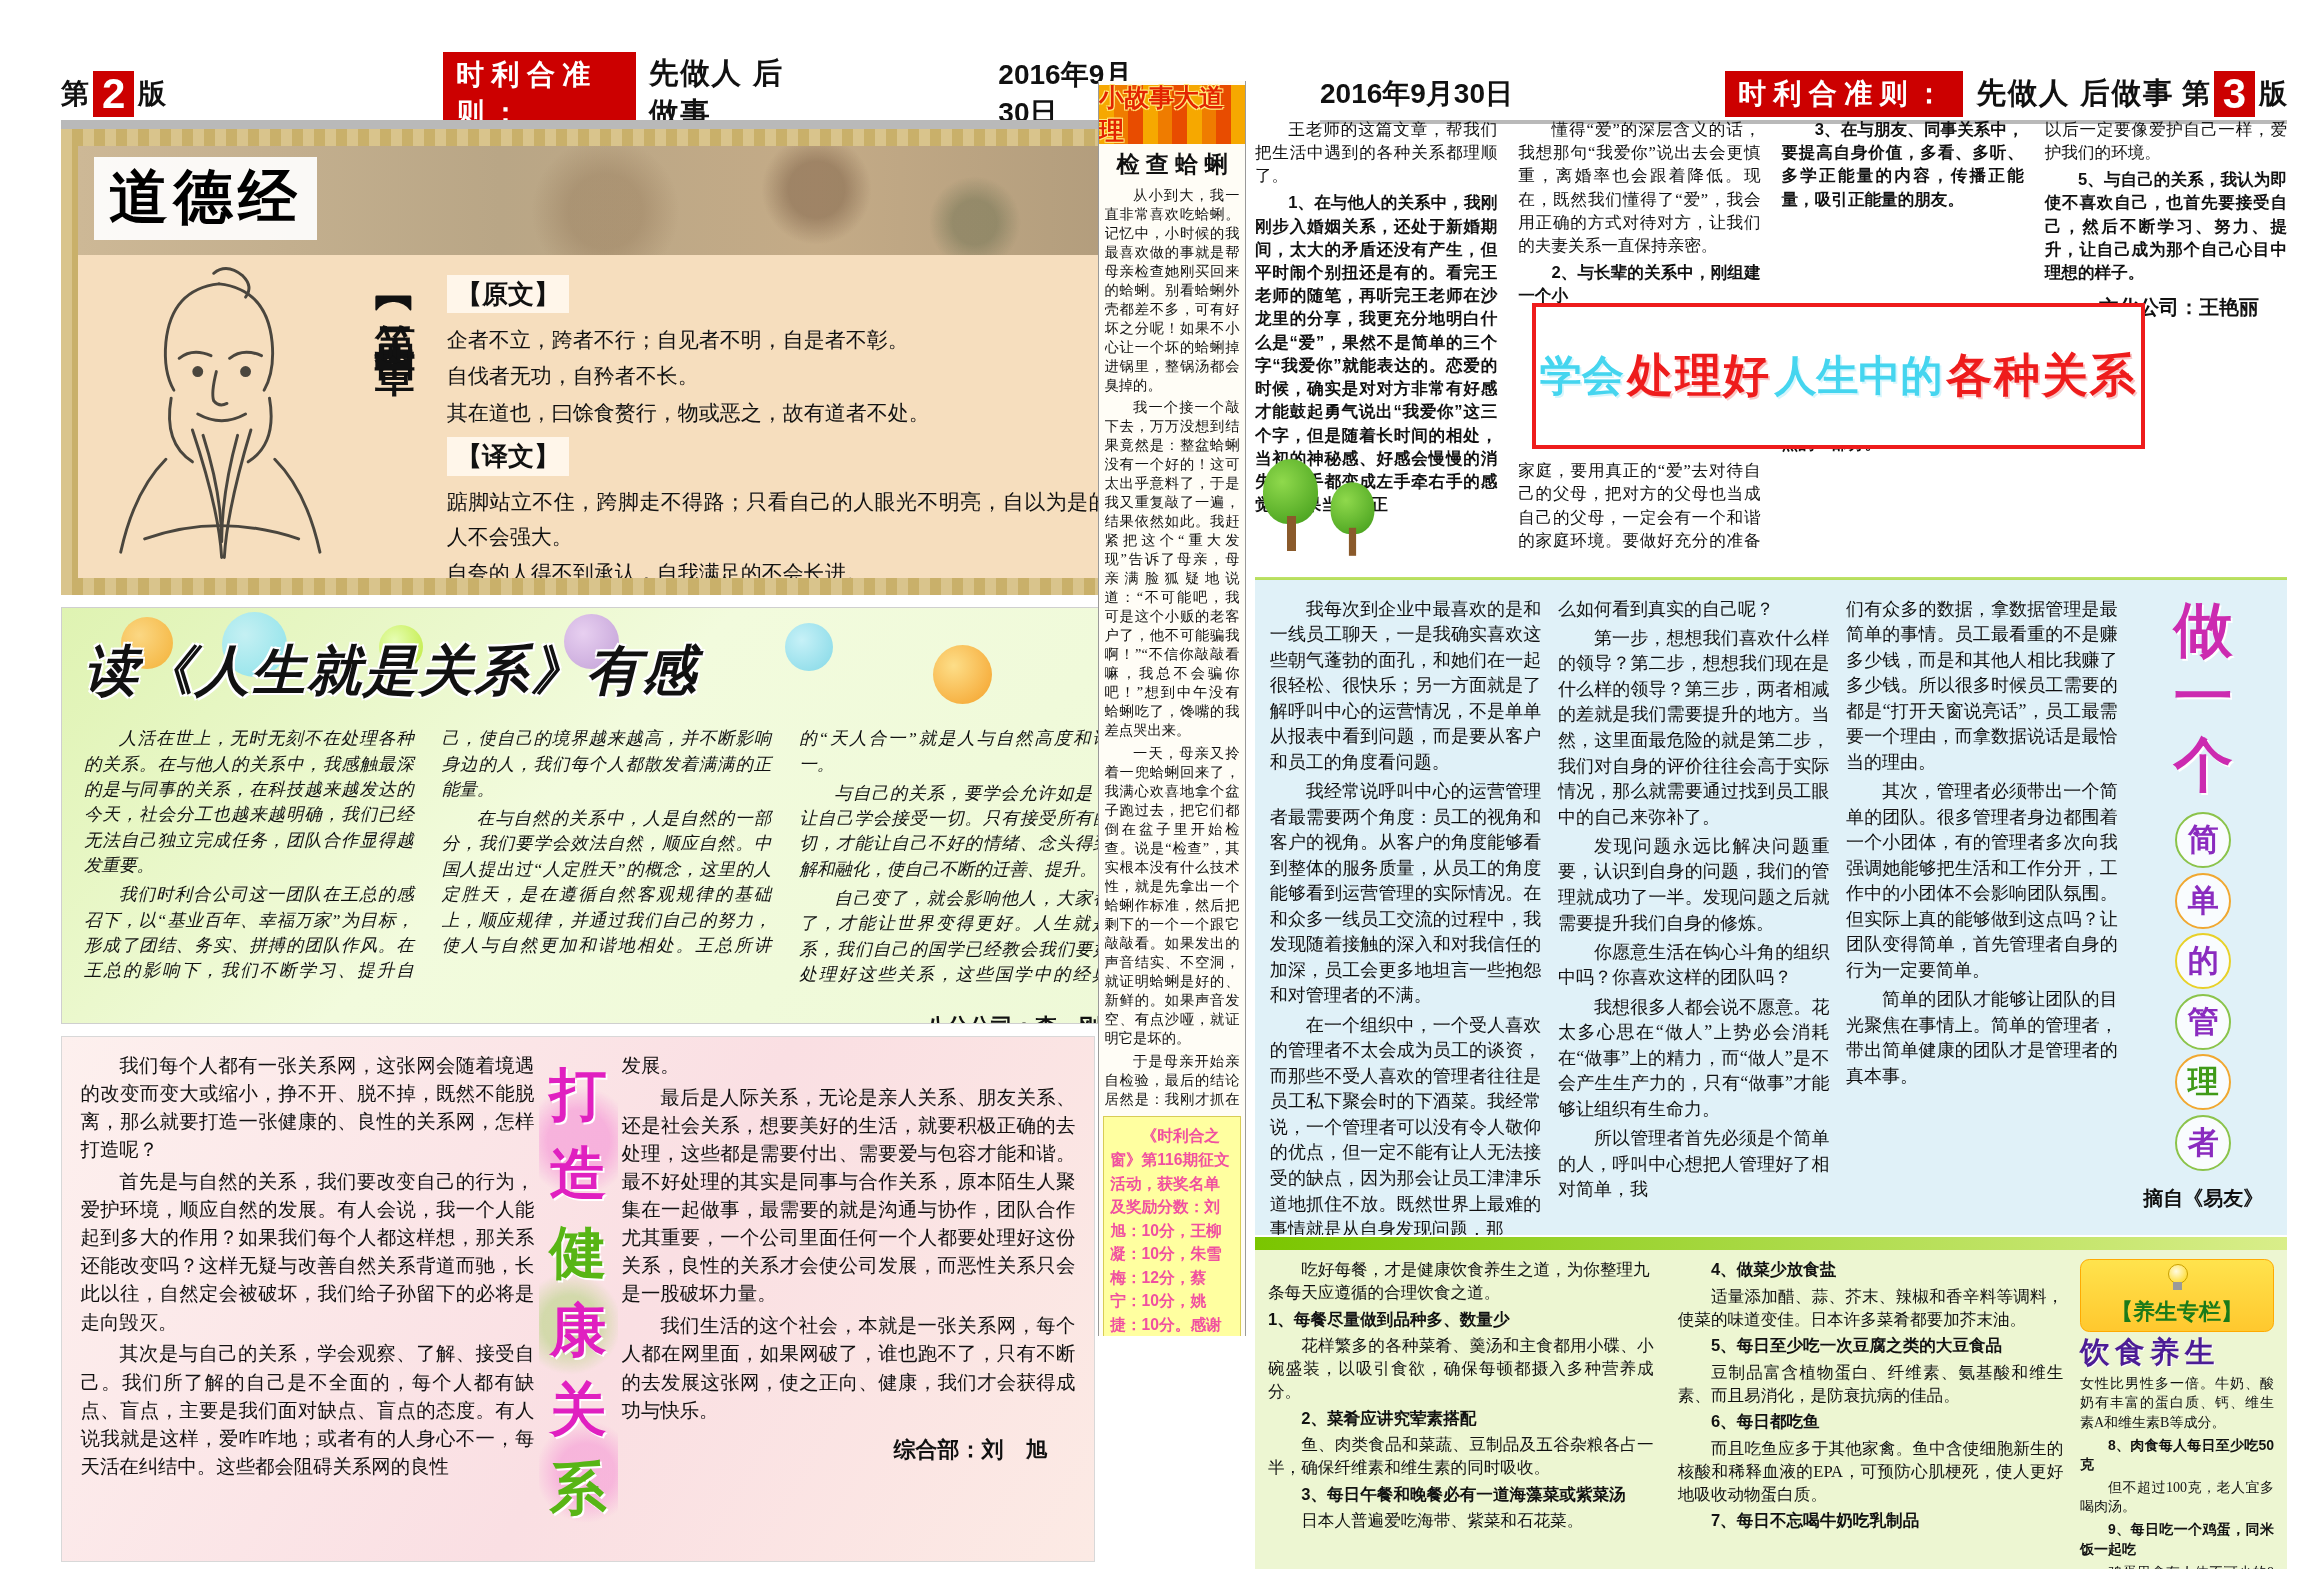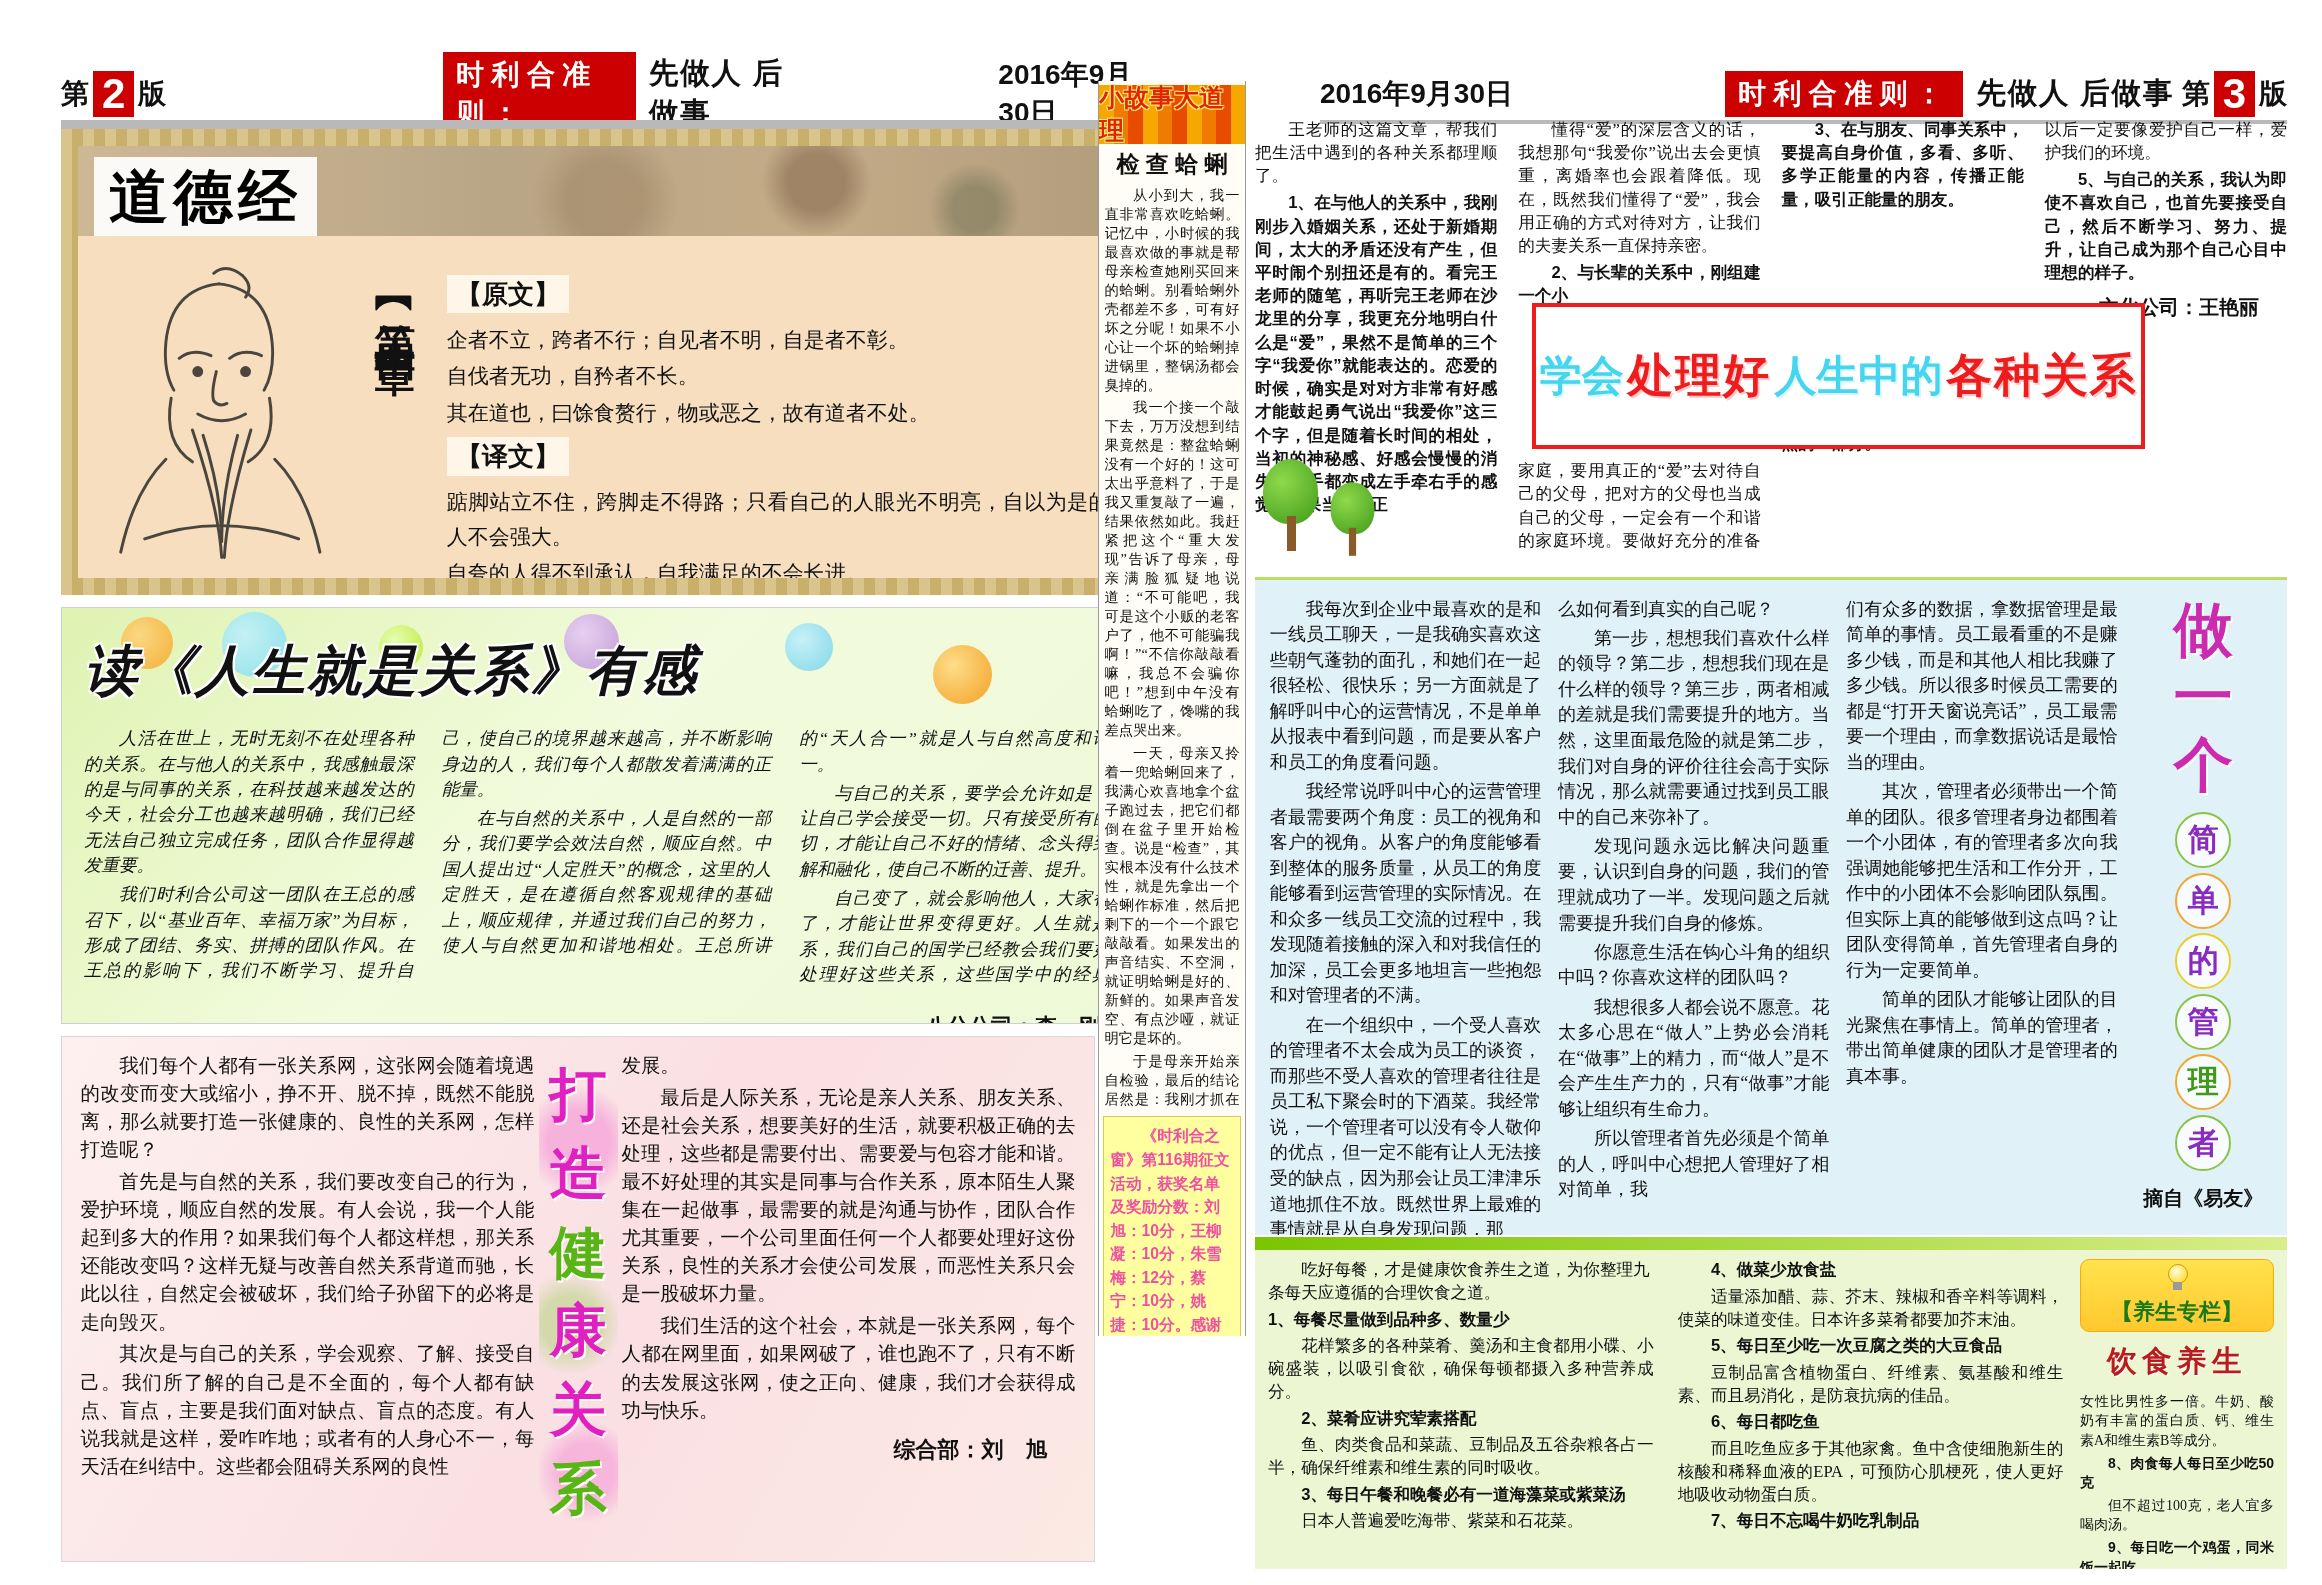--- a/index.html
+++ b/index.html
@@ -13,21 +13,21 @@
   .pgnum{background:#cc0000;color:#fff;font-size:42px;font-weight:bold;padding:0 9.2px;line-height:46px;}
   .motto-box{background:#cc0000;color:#fff;font-weight:bold;font-size:28px;padding:3.7px 13px;letter-spacing:7.4px;}
   .motto-txt{font-weight:bold;font-size:29.5px;margin-left:13px;letter-spacing:1.8px;}
   .hdr-date{font-weight:bold;font-size:28px;}
   .grey-rule{position:absolute;height:9.2px;background:#b9b9b9;}
   
   .ddj{position:absolute;left:61px;top:129px;width:1089px;height:466px;
        background:repeating-linear-gradient(90deg,#d9c48c 0 11px,#c9b06a 11px 22px);
        padding:16.6px;box-sizing:border-box;}
   .ddj-in{width:100%;height:100%;background:#f6debe;position:relative;overflow:hidden;}
-  .ddj-banner{position:relative;height:90px;background:linear-gradient(90deg,#cdb896,#b9a686 40%,#c4ab87 70%,#b19c7c);overflow:hidden;}
+  .ddj-banner{position:relative;height:109px;background:linear-gradient(90deg,#cdb896,#b9a686 40%,#c4ab87 70%,#b19c7c);overflow:hidden;}
   .ddj-banner:before{content:"";position:absolute;inset:0;
        background:radial-gradient(circle at 70% 40%,rgba(90,60,40,.35) 0 28px,transparent 55px),
                   radial-gradient(circle at 85% 70%,rgba(60,80,50,.3) 0 22px,transparent 46px),
                   radial-gradient(circle at 50% 60%,rgba(120,90,60,.25) 0 37px,transparent 74px);}
   .ddj-title{position:absolute;left:16.6px;top:11px;background:rgba(255,255,255,.92);padding:1.8px 14.8px;
        font-size:59px;font-weight:bold;letter-spacing:5.5px;color:#000;}
   .ddj-body{position:absolute;top:109px;bottom:0;left:0;right:0;display:flex;}
   .laozi{width:277px;position:relative;flex:none;}
   .chapter{flex:none;width:83px;display:flex;align-items:flex-start;justify-content:center;padding-top:28px;}
   .chapter span{writing-mode:vertical-rl;font-size:41px;font-weight:bold;letter-spacing:7.4px;font-family:"Liberation Sans",sans-serif;}
@@ -106,21 +106,21 @@
   .art3 .main{flex:1;column-count:2;column-gap:24px;font-size:16.6px;line-height:1.38;}
   .tip-head{font-weight:bold;font-family:"Liberation Sans",sans-serif;}
   .art3-strip{flex:none;width:194px;}
   .ys-badge{display:flex;align-items:center;gap:5.5px;background:linear-gradient(180deg,#ffe34d,#ffc82e);
        border:1.8px solid #ffaa00;border-radius:9.2px;padding:3.7px 7.4px;justify-content:center;flex-direction:column;}
   .ys-badge .txt{font-weight:bold;font-size:22px;color:#1a7a1a;font-family:"Liberation Sans",sans-serif;white-space:nowrap;}
   .bulb{width:20px;height:28px;position:relative;}
   .bulb .glass{position:absolute;left:0.9px;top:0;width:18.5px;height:18.5px;border-radius:50%;
        background:radial-gradient(circle at 40% 35%,#fffbe2,#ffd400);border:0.9px solid #caa000;}
   .bulb .base{position:absolute;left:5.5px;top:18.5px;width:9.2px;height:7.4px;background:#9a9a9a;}
-  .ys-sub{margin:10px 0;text-align:center;font-size:29.5px;font-weight:bold;letter-spacing:5.5px;color:#b91c1c;
+  .ys-sub{margin:1px 0;text-align:left;font-size:29.5px;font-weight:bold;letter-spacing:5.5px;color:#4c1d95;
        font-family:"Liberation Sans",sans-serif;text-shadow:0.9px 0.9px 0 #fff;}
   .art3-strip .txt3{font-size:14px;line-height:1.38;}
   .laozi svg{position:absolute;left:7.4px;top:5.5px;}
 </style>
 </head>
 <body>
 
 <div id="canvas">
 
   <div class="hdr" style="left:61px;top:70px;width:1089px;">

